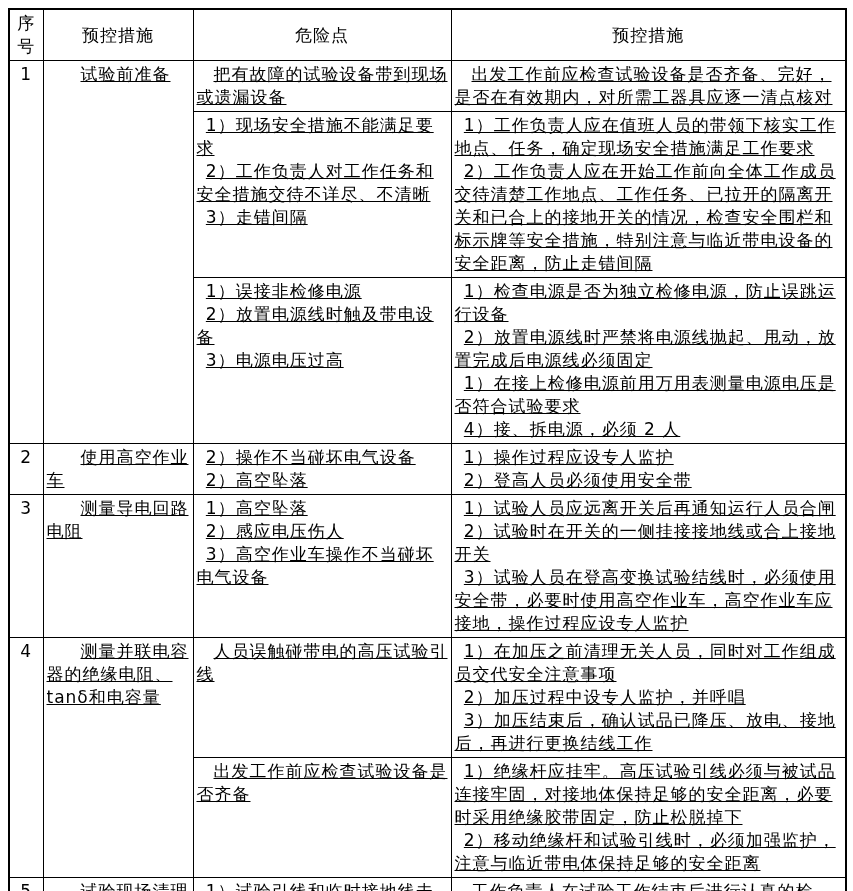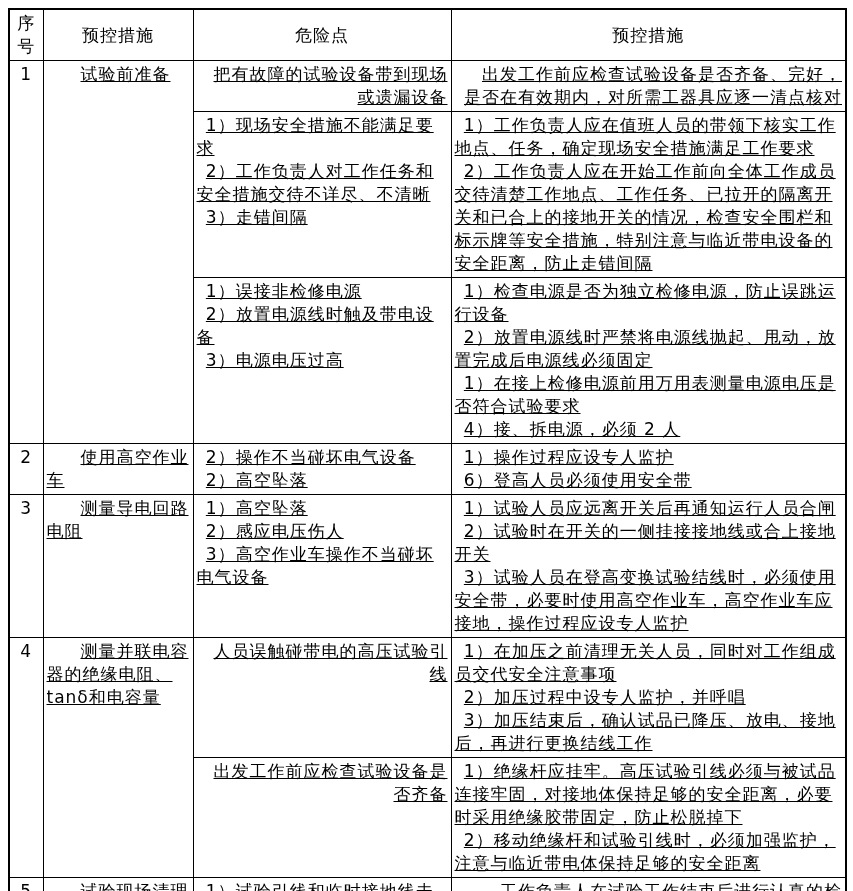--- a/index.html
+++ b/index.html
@@ -32,21 +32,21 @@
     padding: 2px;
   }
   .risk-table td {
     vertical-align: top;
     padding: 2px 3px;
   }
   .risk-table p { margin: 0; text-decoration: underline; }
   td.no-cell { text-align: center; }
   td.task-cell p { text-indent: 2em; }
   p.item-num  { text-indent: 0.55em; }
-  p.item-plain{ text-indent: 1em; text-align: right; }
+  p.item-plain{ text-indent: 1em; }
 </style>
 </head>
 <body>
 
 <table class="risk-table">
   <colgroup>
     <col style="width:34px">
     <col style="width:150px">
     <col style="width:258px">
     <col style="width:395px">
@@ -100,21 +100,21 @@
         <td class="no-cell" rowspan="1">2</td>
         <td class="task-cell" rowspan="1">
           <p>使用高空作业车</p>
         </td>
         <td class="danger-cell">
           <p class="item-num">2）操作不当碰坏电气设备</p>
           <p class="item-num">2）高空坠落</p>
         </td>
         <td class="measure-cell">
           <p class="item-num">1）操作过程应设专人监护</p>
-          <p class="item-num">6）登高人员必须使用安全带</p>
+          <p class="item-num">2）登高人员必须使用安全带</p>
         </td>
       </tr>
       <tr style="height: 135px;">
         <td class="no-cell" rowspan="1">3</td>
         <td class="task-cell" rowspan="1">
           <p>测量导电回路电阻</p>
         </td>
         <td class="danger-cell">
           <p class="item-num">1）高空坠落</p>
           <p class="item-num">2）感应电压伤人</p>

